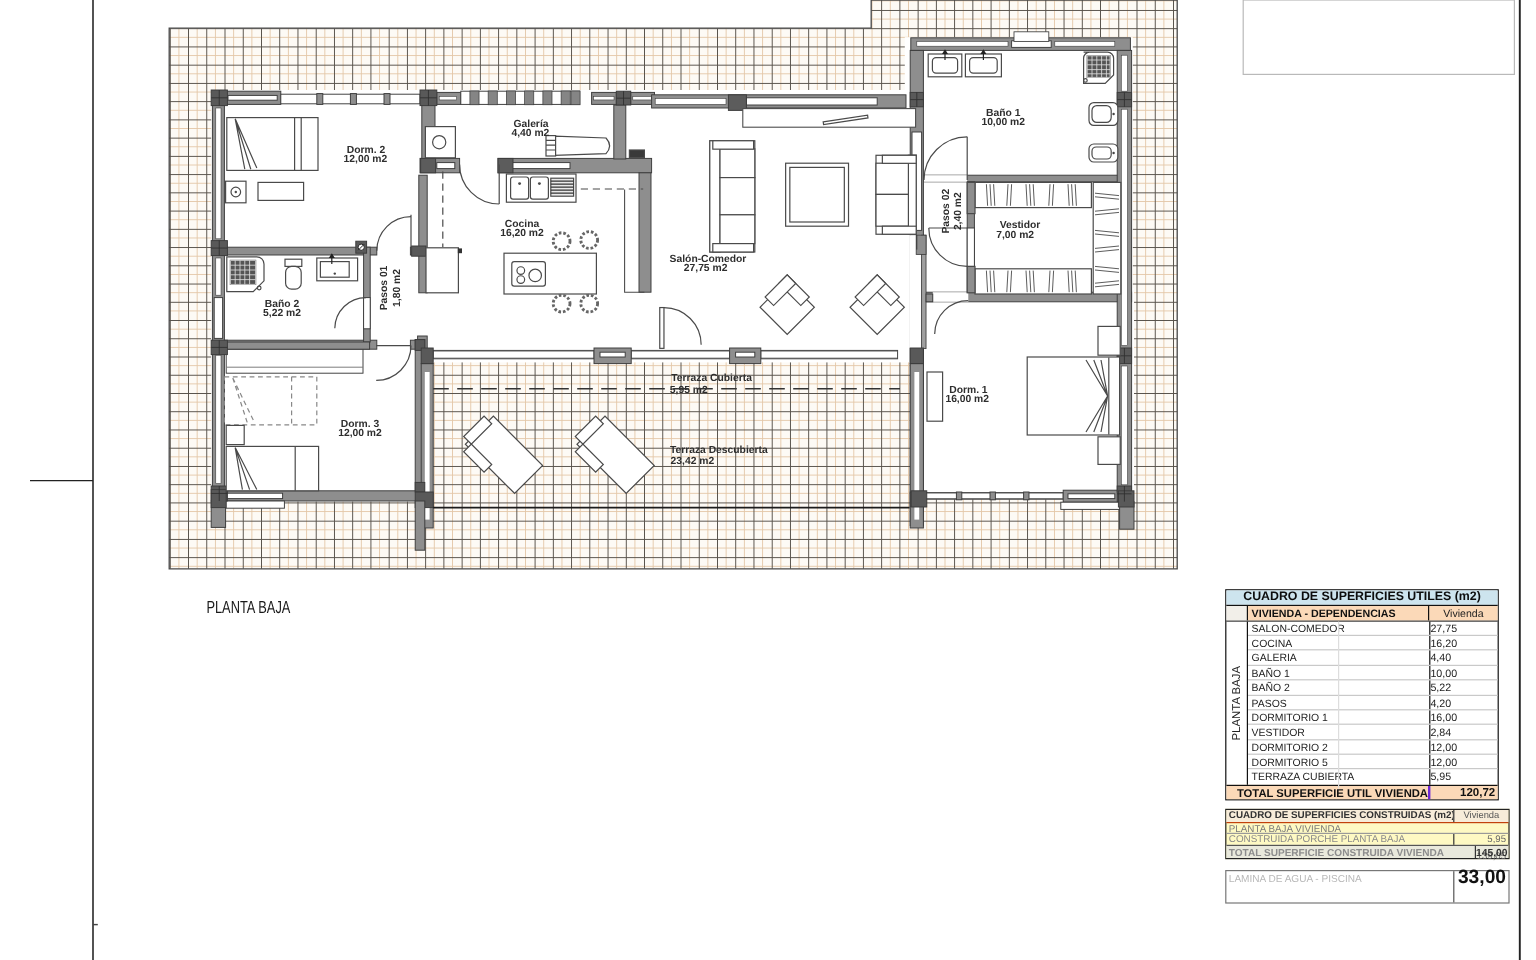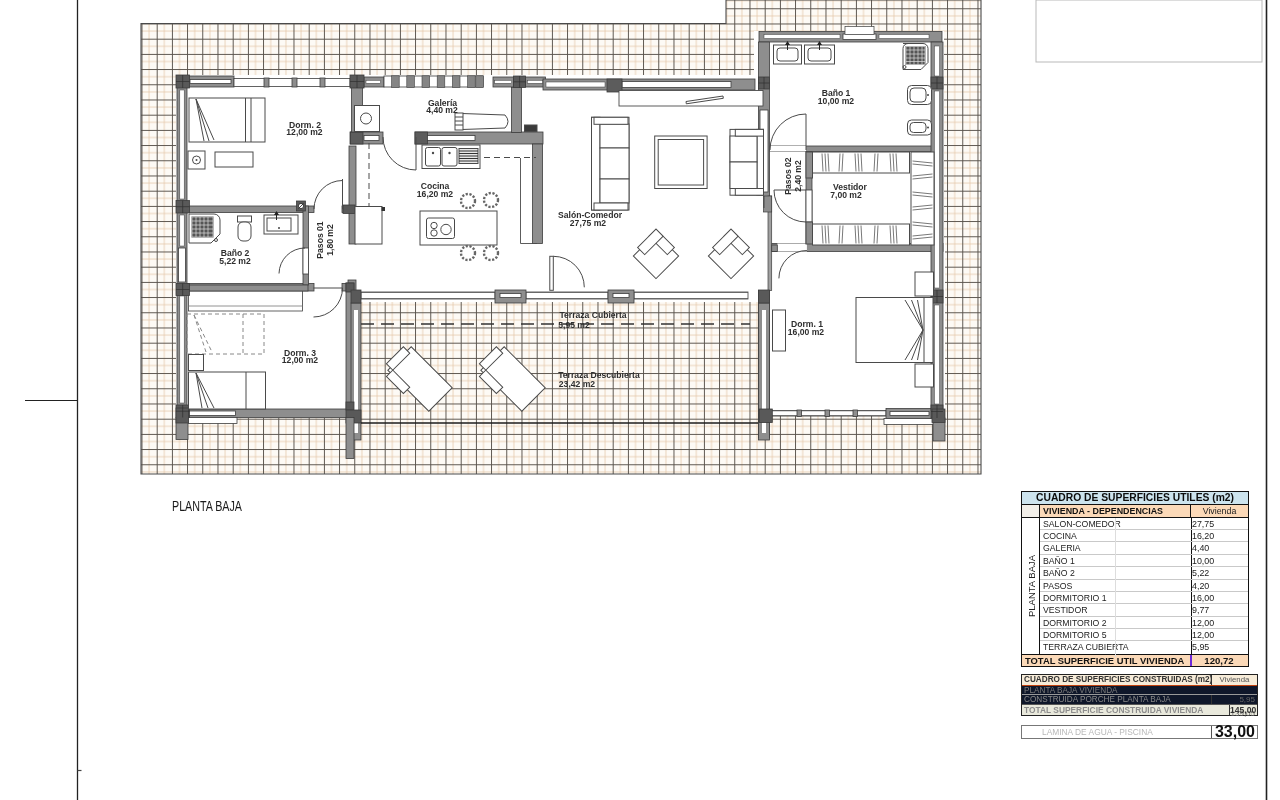--- a/index.html
+++ b/index.html
@@ -453,58 +453,58 @@
       <div class="drow">
             <span>PASOS</span>
             <b2>4,20</b2>
           </div>
       <div class="drow">
             <span>DORMITORIO 1</span>
             <b2>16,00</b2>
           </div>
       <div class="drow">
             <span>VESTIDOR</span>
-            <b2>9,77</b2>
+            <b2>2,84</b2>
           </div>
       <div class="drow">
             <span>DORMITORIO 2</span>
             <b2>12,00</b2>
           </div>
       <div class="drow">
             <span>DORMITORIO 5</span>
             <b2>12,00</b2>
           </div>
       <div class="drow" style="border-bottom:none;">
             <span>TERRAZA CUBIERTA</span>
             <b2>5,95</b2>
           </div>
     </div>
   </div>
   <div style="display:flex;height:12.4px;border-top:1.4px solid #111;background:#fbd9b8;">
-    <div style="flex:1;font-weight:bold;font-size:9.4px;line-height:12.4px;padding-left:3px;color:#111;">TOTAL SUPERFICIE UTIL VIVIENDA</div>
-    <div style="width:58px;border-left:2px solid #6d28d9;text-align:center;font-weight:bold;font-size:9.6px;line-height:12.4px;padding-right:2px;color:#111;">120,72</div>
+    <div style="flex:1;font-weight:bold;font-size:9.4px;line-height:12.4px;padding-left:3px;color:#111;text-align:right;">TOTAL SUPERFICIE UTIL VIVIENDA</div>
+    <div style="width:58px;border-left:2px solid #6d28d9;text-align:right;font-weight:bold;font-size:9.6px;line-height:12.4px;padding-right:2px;color:#111;">120,72</div>
   </div>
 </div>
 
-<div class="tbl" style="left:1021px;top:674px;width:237px;border:1.3px solid #222;background:#0f172a;">
+<div class="tbl" style="left:1021px;top:674px;width:237px;border:1.3px solid #222;background:#fef9c3;">
   <div style="display:flex;height:9.5px;background:#f7ecd9;">
     <div style="flex:1;font-weight:bold;font-size:8.2px;line-height:9.7px;padding-left:2px;color:#333;white-space:nowrap;overflow:hidden;">CUADRO DE SUPERFICIES CONSTRUIDAS (m2)</div>
     <div style="width:46px;border-left:1px solid #333;text-align:center;font-size:7.8px;line-height:9.7px;color:#555;">Vivienda</div>
   </div>
   <div style="display:flex;height:9.5px;border-top:1px solid #c2410c;">
     <div style="flex:1;font-size:8.2px;line-height:9.5px;padding-left:2px;color:#7b7b7b;white-space:nowrap;">PLANTA BAJA VIVIENDA</div>
     <div style="width:46px;border-left:1px solid #333;text-align:right;font-size:8px;line-height:9.5px;padding-right:2px;color:#666;margin-top:23px;">139,05</div>
   </div>
   <div style="display:flex;height:9.5px;border-top:1px solid #999;">
     <div style="flex:1;font-size:8.2px;line-height:9.5px;padding-left:2px;color:#8a8a8a;white-space:nowrap;">CONSTRUIDA PORCHE PLANTA BAJA</div>
     <div style="width:46px;border-left:1px solid #333;text-align:right;font-size:8px;line-height:9.5px;padding-right:2px;color:#666;">5,95</div>
   </div>
   <div style="display:flex;height:11px;border-top:1px solid #555;background:#e9e9dc;">
     <div style="flex:1;font-weight:bold;font-size:8.4px;line-height:11px;padding-left:2px;color:#8d8d8d;white-space:nowrap;">TOTAL SUPERFICIE CONSTRUIDA VIVIENDA</div>
     <div style="width:28px;border-left:1px solid #333;text-align:right;font-weight:bold;font-size:8.6px;line-height:11px;padding-right:2px;color:#333;">145,00</div>
   </div>
 </div>
 
-<div class="tbl" style="left:1021px;top:725px;width:237px;border:1px solid #777;background:#fff;display:flex;height:14px;padding-left:18px;">
+<div class="tbl" style="left:1021px;top:725px;width:237px;border:1px solid #777;background:#fff;display:flex;height:28px;">
   <div style="flex:1;font-size:8.4px;line-height:12px;padding-left:2px;color:#b8b8b8;">LAMINA DE AGUA - PISCINA</div>
   <div style="width:46px;border-left:1px solid #555;text-align:right;font-weight:bold;font-size:16px;line-height:12px;padding-right:2px;color:#111;">33,00</div>
 </div>
 </div>
 
 </body></html>

